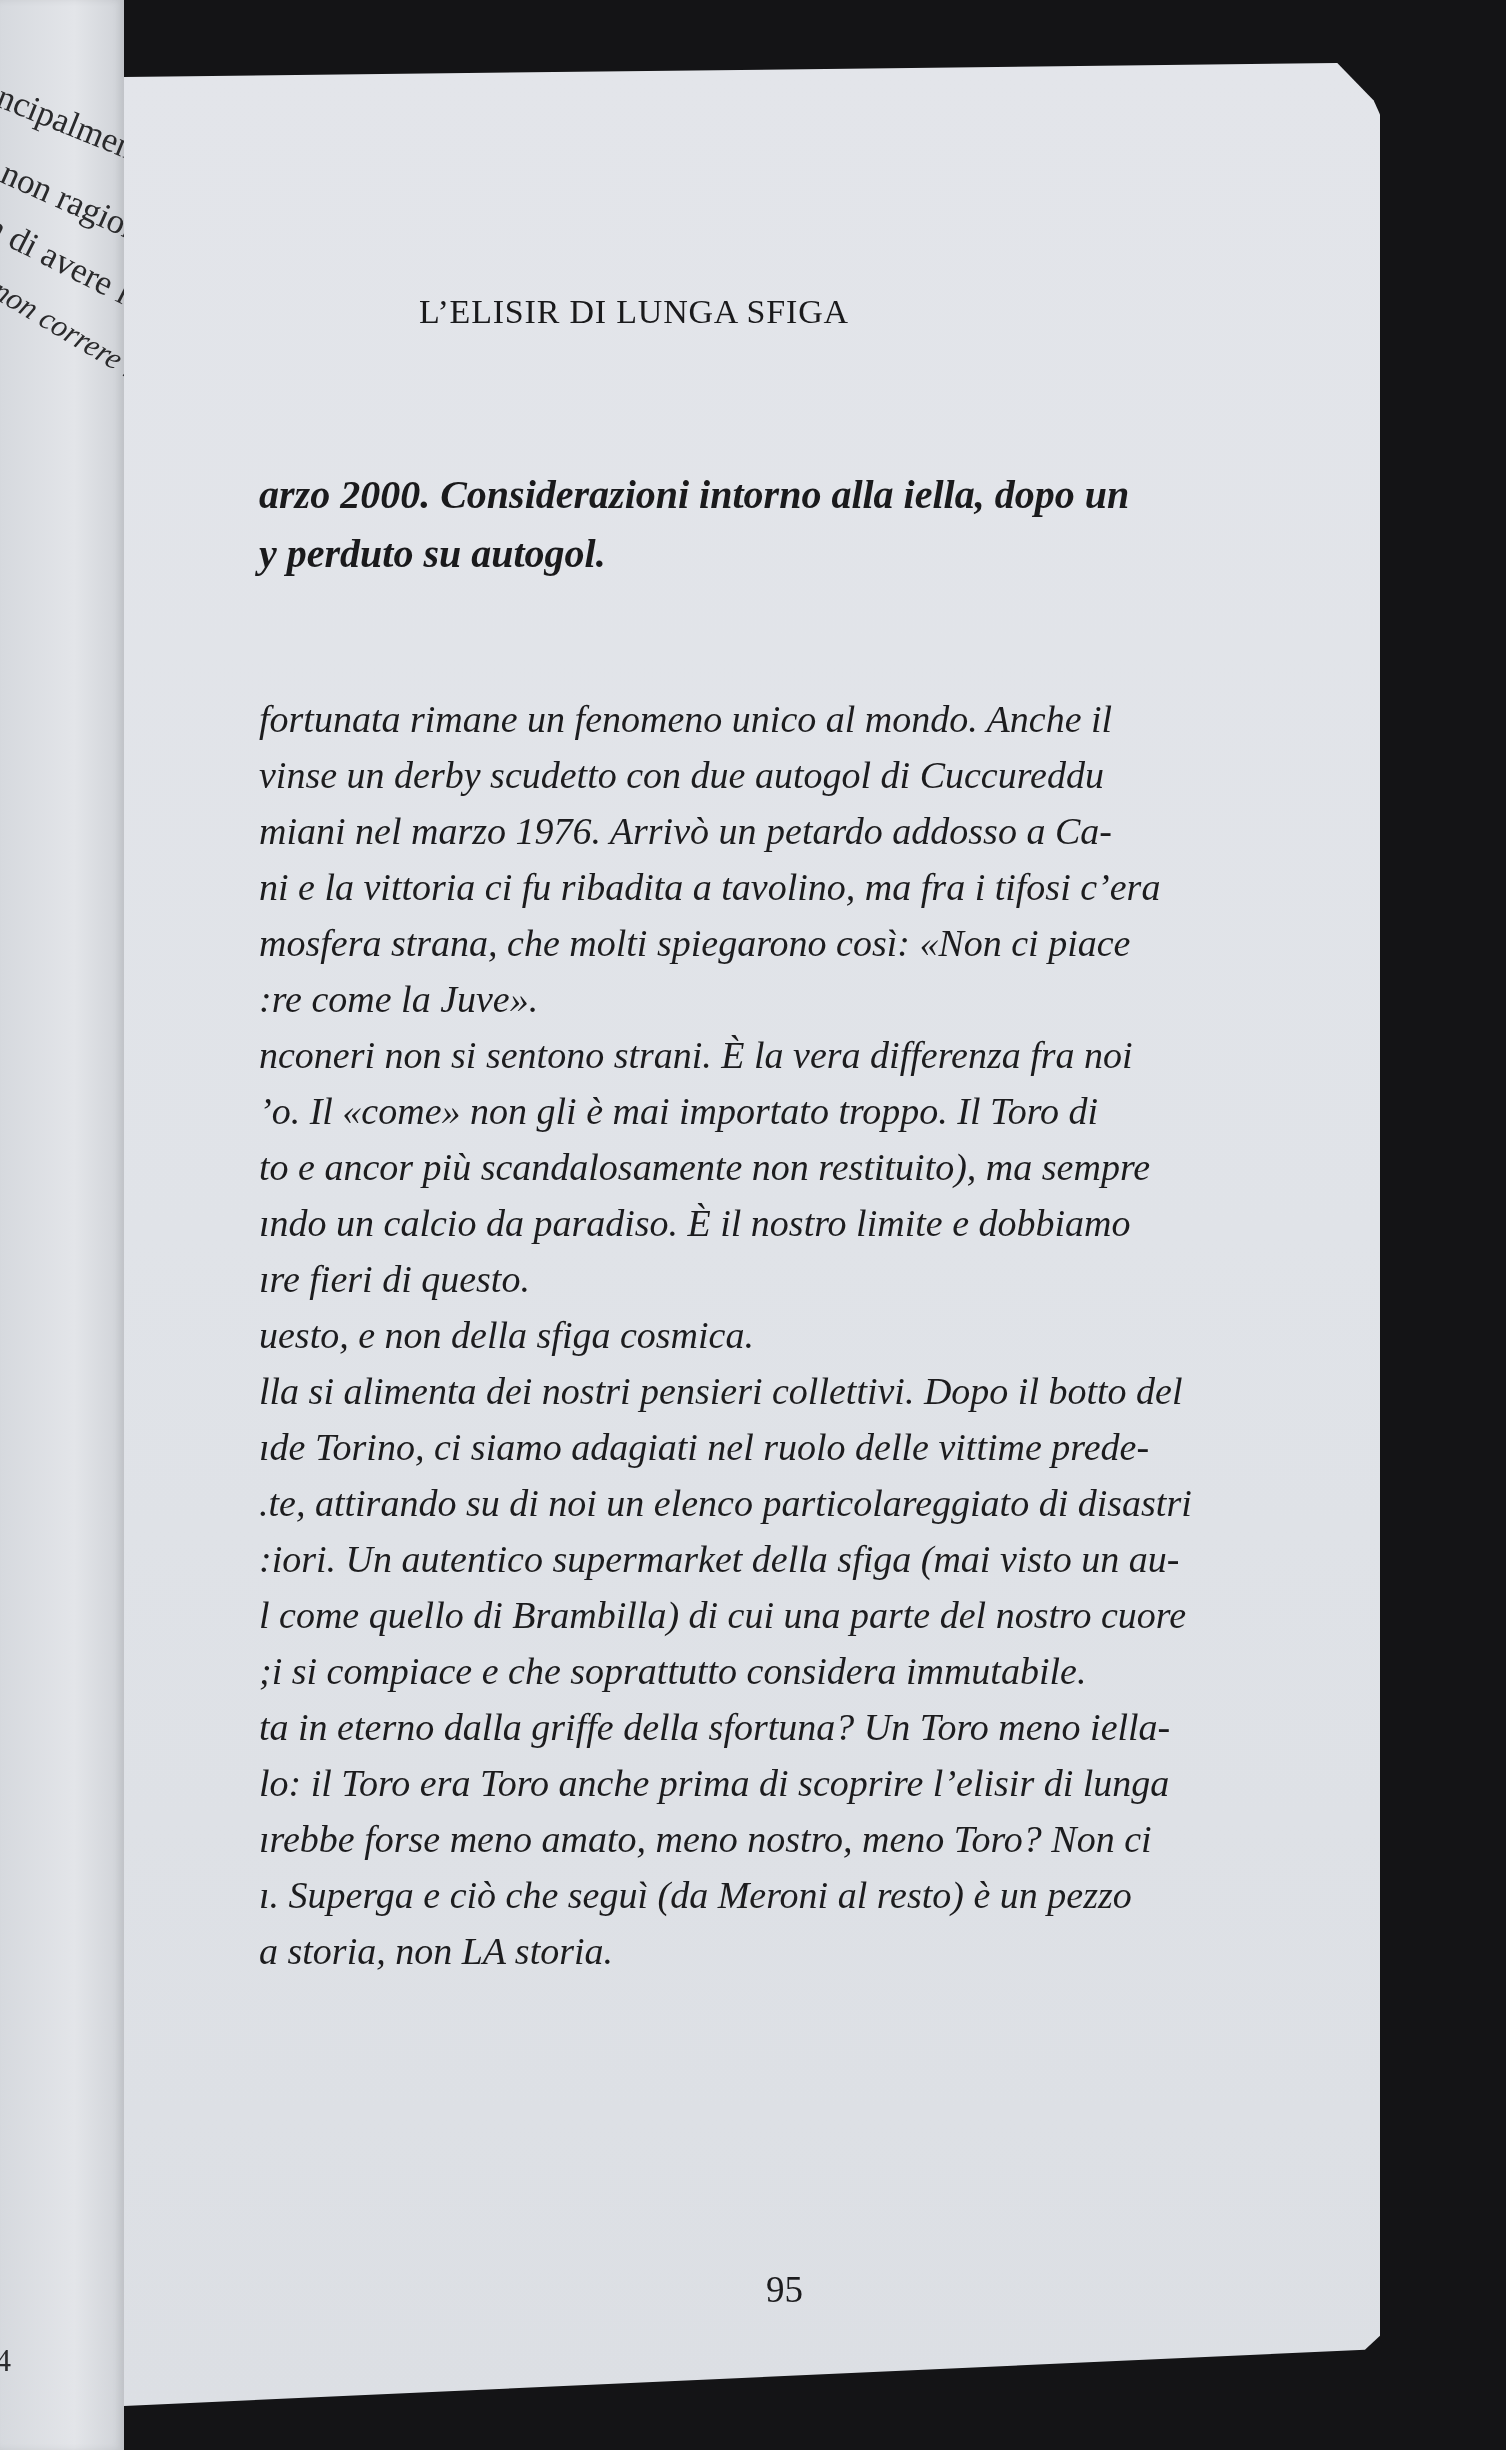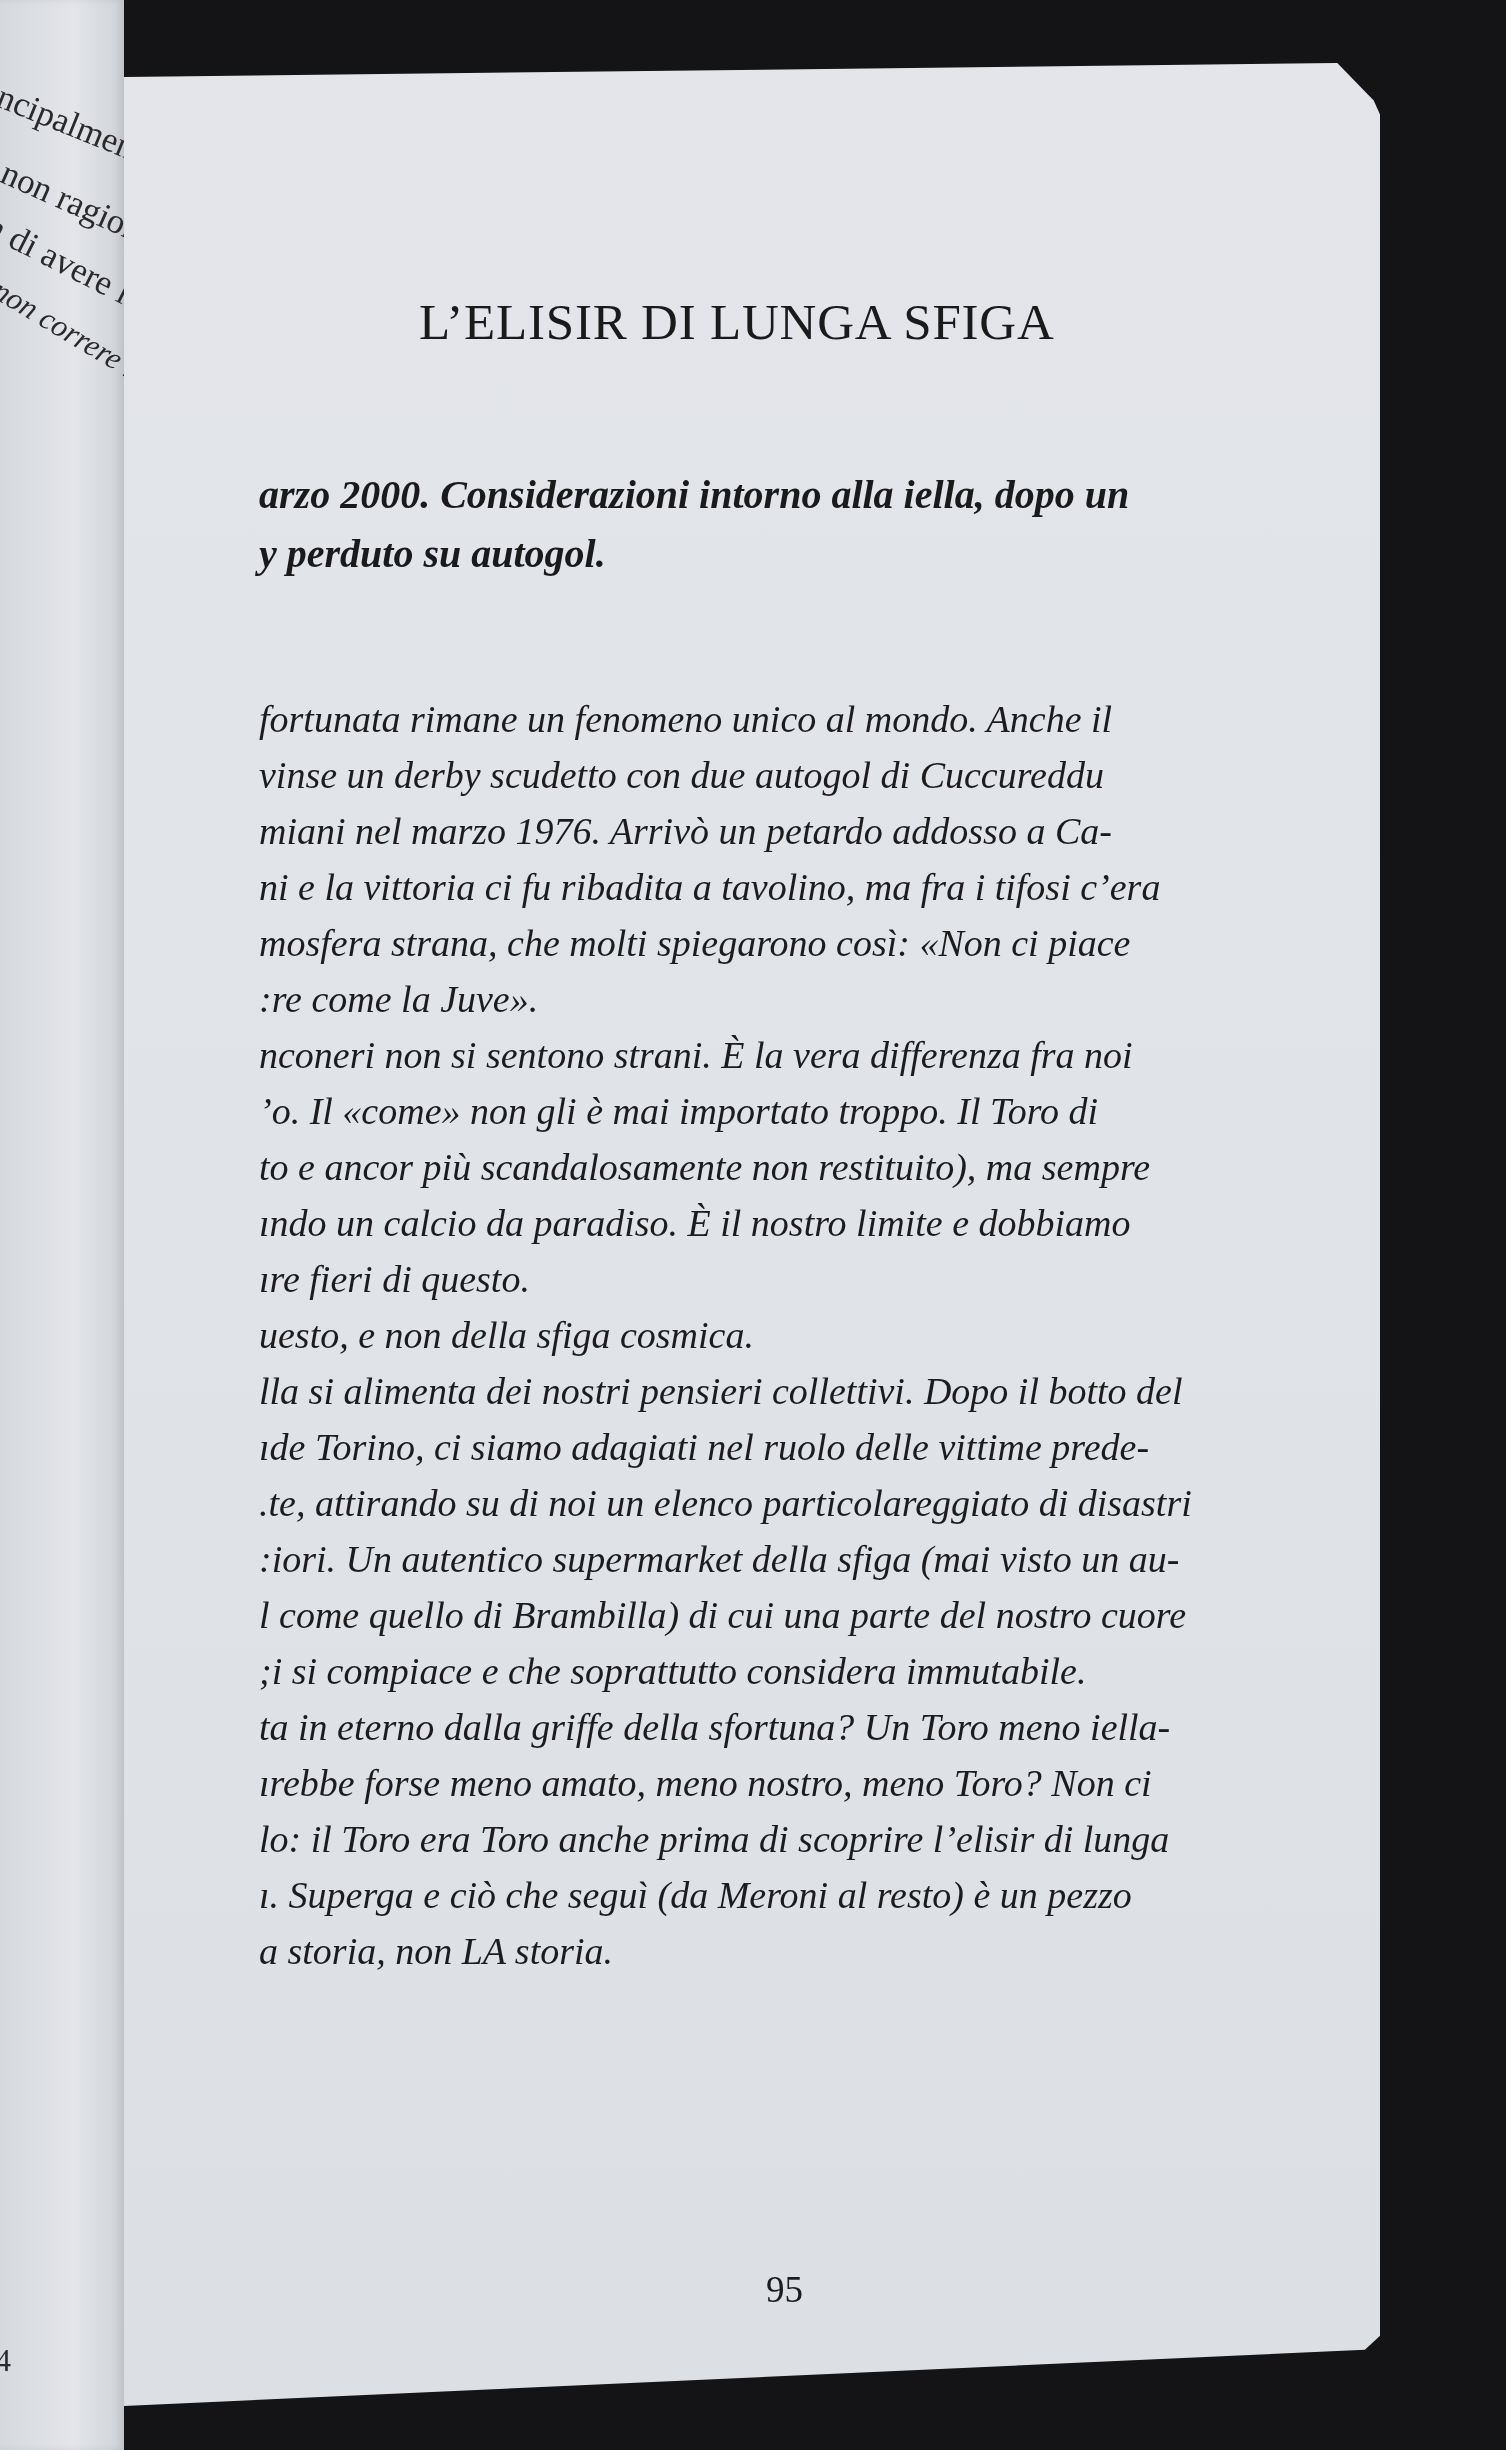--- a/index.html
+++ b/index.html
@@ -24,21 +24,21 @@
       position: absolute; left: 124px; top: 63px; width: 1256px; height: 2343px;
       background: linear-gradient(180deg, #e3e5ea 0%, #e0e3e8 50%, #dcdfe4 100%);
       clip-path: polygon(0 0.6%, 96.6% 0, 99.5% 1.6%, 100% 2.2%, 100% 97%, 98.8% 97.6%, 0 100%);
     }
     .page-edge {
       position: absolute; left: 1355px; top: 115px; width: 21.4px; height: 2205px;
       background: linear-gradient(90deg, #cfd2d6, #e6e8e3);
     }
     .chapter-title {
       position: absolute; left: 295px; top: 230px;
-      font-size: 51px; letter-spacing: 0.8px; color: #1a1a1c; white-space: nowrap;
+      font-size: 34px; letter-spacing: 0.8px; color: #1a1a1c; white-space: nowrap;
     }
     .subtitle {
       position: absolute; left: 135px; top: 402px; width: 1148px;
       font-size: 40px; line-height: 59px; color: #1a1a1c; font-weight: bold;
     }
     .body-text {
       position: absolute; left: 135px; top: 628px; width: 1087px;
       font-size: 38px; line-height: 56px; color: #1c1c1e;
     }
     .body-line { display: block; white-space: nowrap; font-style: italic; }
@@ -81,21 +81,21 @@
     <span class="body-line">ındo un calcio da paradiso. È il nostro limite e dobbiamo</span>
     <span class="body-line">ıre fieri di questo.</span>
     <span class="body-line">uesto, e non della sfiga cosmica.</span>
     <span class="body-line">lla si alimenta dei nostri pensieri collettivi. Dopo il botto del</span>
     <span class="body-line">ıde Torino, ci siamo adagiati nel ruolo delle vittime prede-</span>
     <span class="body-line">.te, attirando su di noi un elenco particolareggiato di disastri</span>
     <span class="body-line">:iori. Un autentico supermarket della sfiga (mai visto un au-</span>
     <span class="body-line">l come quello di Brambilla) di cui una parte del nostro cuore</span>
     <span class="body-line">;i si compiace e che soprattutto considera immutabile.</span>
     <span class="body-line">ta in eterno dalla griffe della sfortuna? Un Toro meno iella-</span>
+    <span class="body-line">lo: il Toro era Toro anche prima di scoprire l’elisir di lunga</span>
     <span class="body-line">ırebbe forse meno amato, meno nostro, meno Toro? Non ci</span>
-    <span class="body-line">lo: il Toro era Toro anche prima di scoprire l’elisir di lunga</span>
     <span class="body-line">ı. Superga e ciò che seguì (da Meroni al resto) è un pezzo</span>
     <span class="body-line">a storia, non LA storia.</span>
   </div>
 
   <div class="page-number">95</div>
 </div>
 
 
 </body></html>

